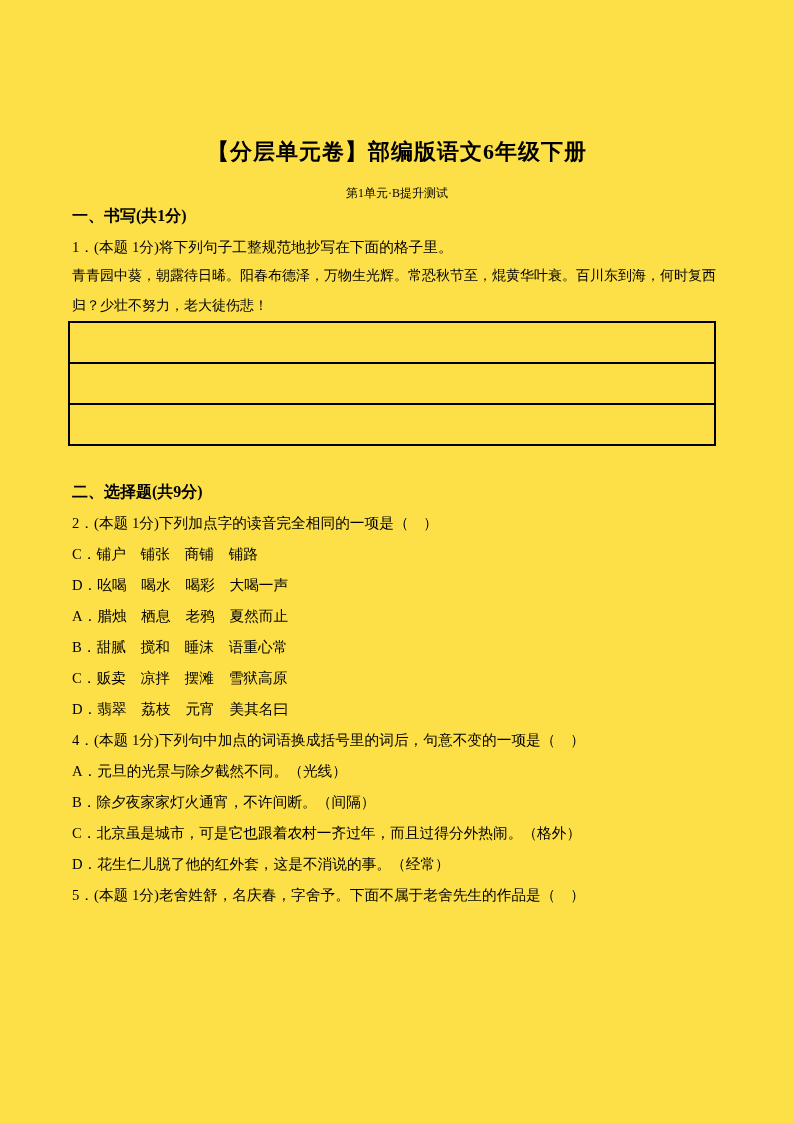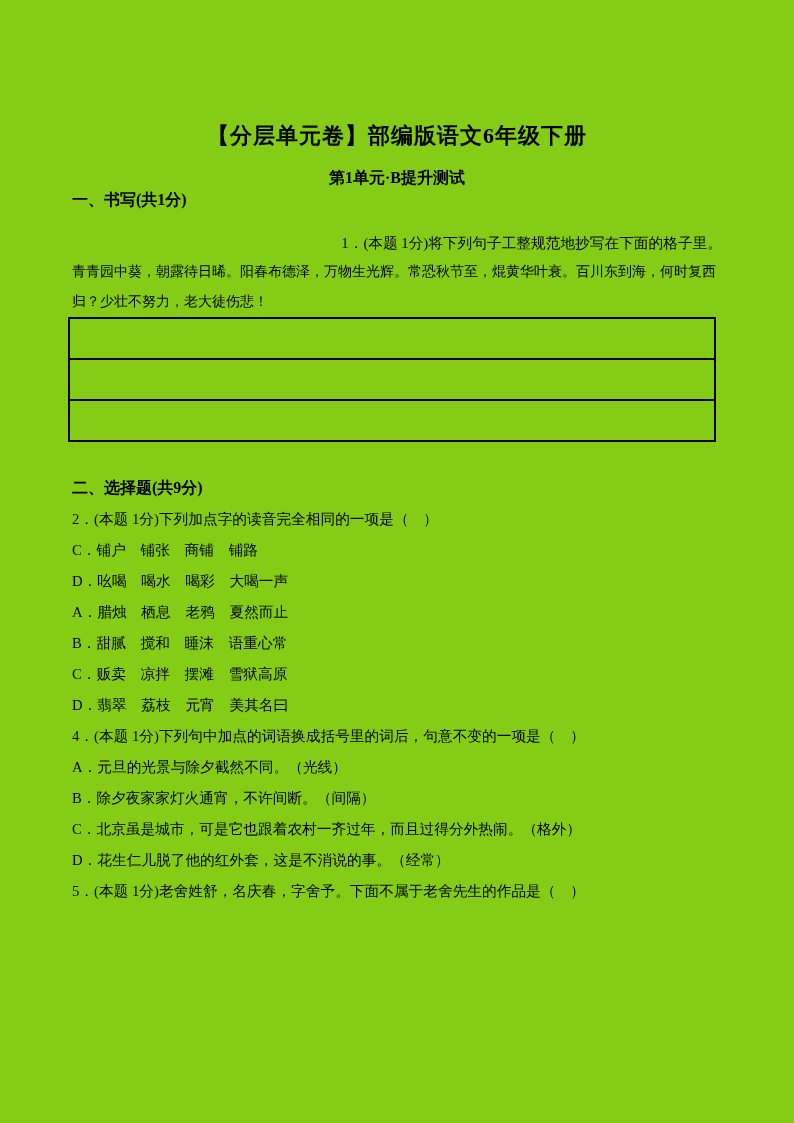--- a/index.html
+++ b/index.html
@@ -5,56 +5,56 @@
   html, body {
     margin: 0;
     padding: 0;
     background: #ffffff;
   }
   .page {
     position: relative;
     width: 794px;
     height: 1123px;
     margin: 0 auto;
-    background: #84cc16;
+    background: #fde047;
     color: #000000;
     font-family: "Liberation Serif", "DejaVu Serif", serif;
     box-sizing: border-box;
-    padding: 0 72px;
+    padding: 16px 72px;
     overflow: hidden;
   }
   .title {
     margin: 121px 0 0 0;
     font-size: 22px;
     font-weight: 700;
     line-height: 29px;
     text-align: center;
     letter-spacing: 1px;
   }
   .subtitle {
     margin: 18px 0 0 0;
-    font-size: 16px;
-    font-weight: 700;
+    font-size: 12px;
+    font-weight: 400;
     line-height: 19px;
     text-align: center;
   }
   .sec-heading {
     font-size: 16px;
     font-weight: 700;
     line-height: 19px;
   }
   #sec1-heading { margin-top: 3px; }
   #sec2-heading { margin-top: 36px; }
   .bline {
     font-size: 14.7px;
     line-height: 20px;
     margin-top: 11px;
   }
   .bline.after-heading { margin-top: 12px; }
-  #q1-stem { margin-top: 24px; text-align: right; }
+  #q1-stem { margin-top: 12px; }
   .passage {
     margin-top: 4px;
     font-size: 14px;
     line-height: 30px;
     width: 650px;
   }
   .wgrid {
     margin-left: -4px;
     width: 644px;
     border: 2px solid #000000;

